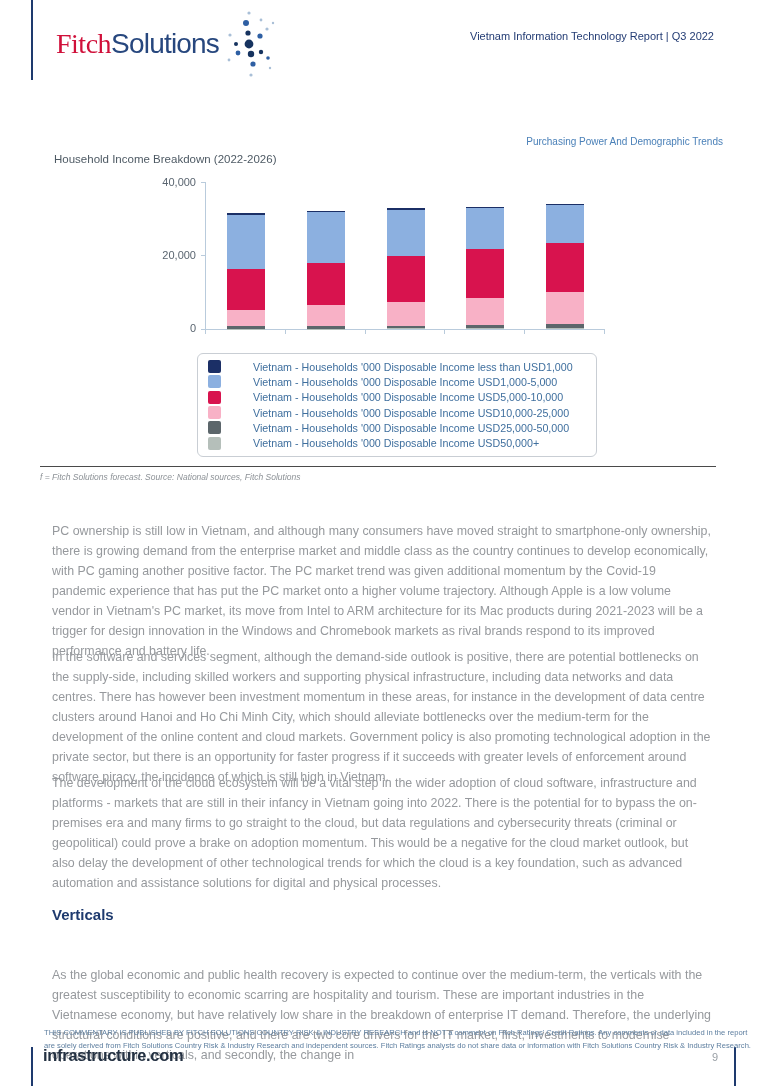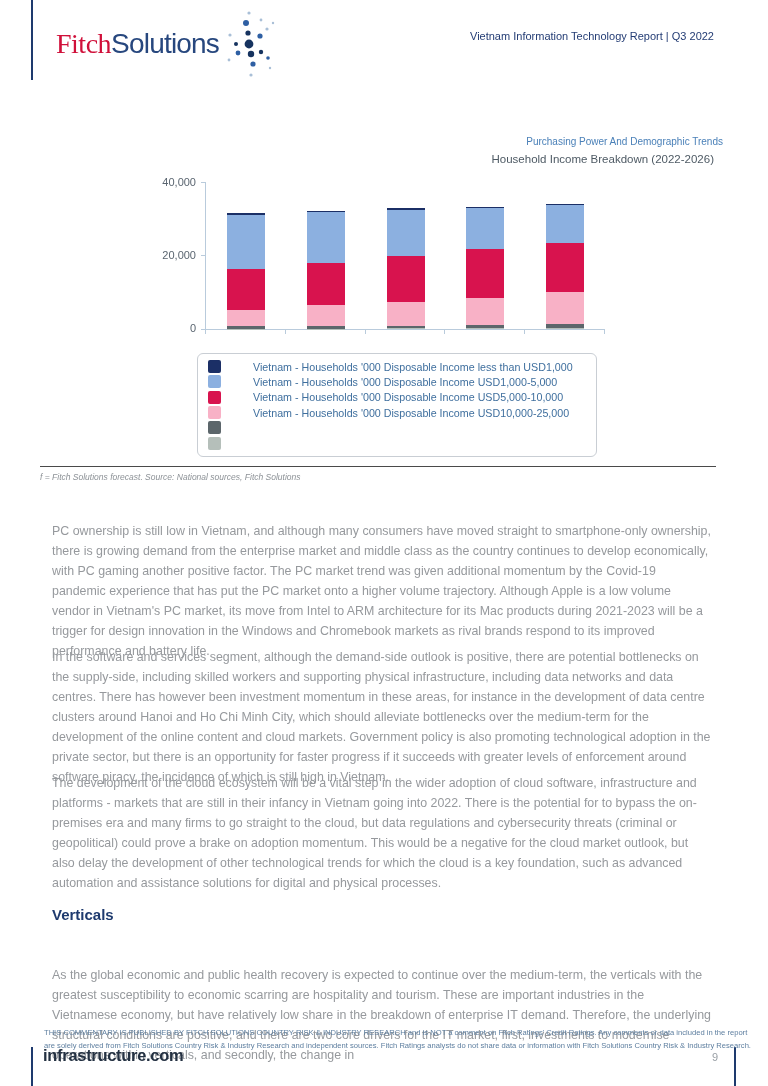--- a/index.html
+++ b/index.html
@@ -14,21 +14,21 @@
 
   
   #logo{left:56px;top:22px;height:44px;display:flex;align-items:center;}
   #logo-fitch{font-family:"Liberation Serif",serif;font-size:28px;color:#d0103a;letter-spacing:-0.5px;}
   #logo-solutions{font-family:"Liberation Sans",sans-serif;font-size:28px;color:#27477e;letter-spacing:-0.8px;}
   #logo-dots{margin-left:2px;}
   #header-title{right:54px;top:30px;font-size:11px;font-weight:normal;color:#233c74;}
 
   
   #chart-title{left:63px;top:136px;width:660px;text-align:right;font-size:10px;color:#4a80b8;}
-  #chart-subtitle{left:54px;top:153px;width:660px;text-align:right;font-size:11.5px;color:#4e5a64;}
+  #chart-subtitle{left:54px;top:153px;width:660px;text-align:left;font-size:11.5px;color:#4e5a64;}
   #chart-plot{left:205px;top:182px;width:399px;height:147px;border-left:1px solid #b9cbdc;border-bottom:1px solid #b9cbdc;}
   .bar-column{position:absolute;bottom:0;width:38px;display:flex;flex-direction:column;justify-content:flex-end;}
   .ytick-label{position:absolute;width:48px;left:148px;text-align:right;font-size:11px;color:#5a6570;}
   .ytick-mark{position:absolute;height:1px;width:4px;left:201px;background:#b9cbdc;}
   .xtick-mark{position:absolute;width:1px;height:4px;top:330px;background:#b9cbdc;}
   .xcat-label{position:absolute;top:334px;font-size:11px;color:#5a6570;text-align:center;margin-top:28px;}
 
   
   #legend-box{left:197px;top:353px;width:378px;border:1px solid #c9ced4;border-radius:6px;padding:5px 10px;background:#fff;}
   .legend-row{display:flex;align-items:center;gap:7px;height:15.3px;}
@@ -163,23 +163,25 @@
     <div class="legend-row">
       <span class="legend-swatch" style="background: rgb(216, 19, 78);"></span>
       <span class="legend-label">Vietnam - Households '000 Disposable Income USD5,000-10,000</span>
     </div>
     <div class="legend-row">
       <span class="legend-swatch" style="background: rgb(248, 177, 198);"></span>
       <span class="legend-label">Vietnam - Households '000 Disposable Income USD10,000-25,000</span>
     </div>
     <div class="legend-row">
       <span class="legend-swatch" style="background: rgb(92, 102, 107);"></span>
+      <span class="legend-label">Vietnam - Households '000 Disposable Income USD25,000-50,000</span>
     </div>
     <div class="legend-row">
       <span class="legend-swatch" style="background: rgb(181, 191, 186);"></span>
+      <span class="legend-label">Vietnam - Households '000 Disposable Income USD50,000+</span>
     </div>
   </div>
 
 <div class="abs" id="footnote-rule"></div>
 <div class="abs" id="footnote">f = Fitch Solutions forecast. Source: National sources, Fitch Solutions</div>
 
 <p class="body-par" id="par-1">PC ownership is still low in Vietnam, and although many consumers have moved straight to smartphone-only ownership, there is growing demand from the enterprise market and middle class as the country continues to develop economically, with PC gaming another positive factor. The PC market trend was given additional momentum by the Covid-19 pandemic experience that has put the PC market onto a higher volume trajectory. Although Apple is a low volume vendor in Vietnam's PC market, its move from Intel to ARM architecture for its Mac products during 2021-2023 will be a trigger for design innovation in the Windows and Chromebook markets as rival brands respond to its improved performance and battery life.</p>
 <p class="body-par" id="par-2">In the software and services segment, although the demand-side outlook is positive, there are potential bottlenecks on the supply-side, including skilled workers and supporting physical infrastructure, including data networks and data centres. There has however been investment momentum in these areas, for instance in the development of data centre clusters around Hanoi and Ho Chi Minh City, which should alleviate bottlenecks over the medium-term for the development of the online content and cloud markets. Government policy is also promoting technological adoption in the private sector, but there is an opportunity for faster progress if it succeeds with greater levels of enforcement around software piracy, the incidence of which is still high in Vietnam.</p>
 <p class="body-par" id="par-3">The development of the cloud ecosystem will be a vital step in the wider adoption of cloud software, infrastructure and platforms - markets that are still in their infancy in Vietnam going into 2022. There is the potential for to bypass the on-premises era and many firms to go straight to the cloud, but data regulations and cybersecurity threats (criminal or geopolitical) could prove a brake on adoption momentum. This would be a negative for the cloud market outlook, but also delay the development of other technological trends for which the cloud is a key foundation, such as advanced automation and assistance solutions for digital and physical processes.</p>
 <h2 class="abs" id="section-heading" style="margin:0;">Verticals</h2>

